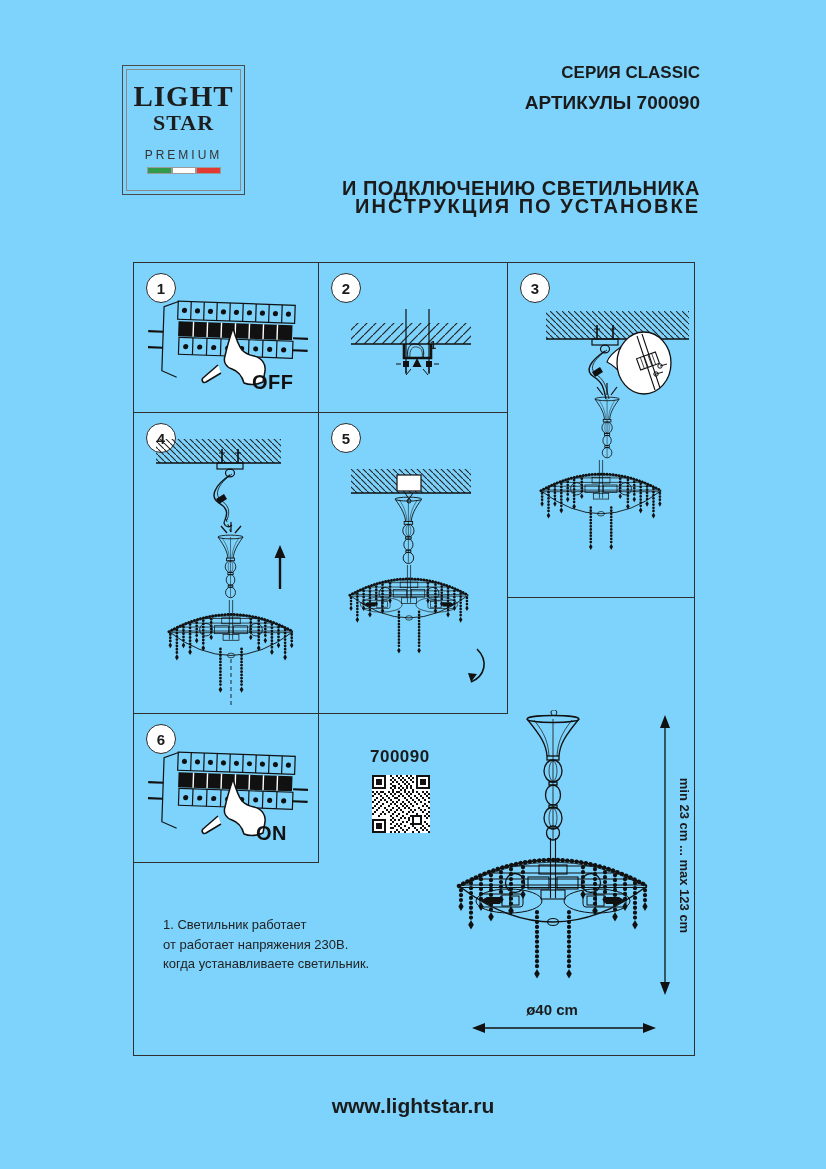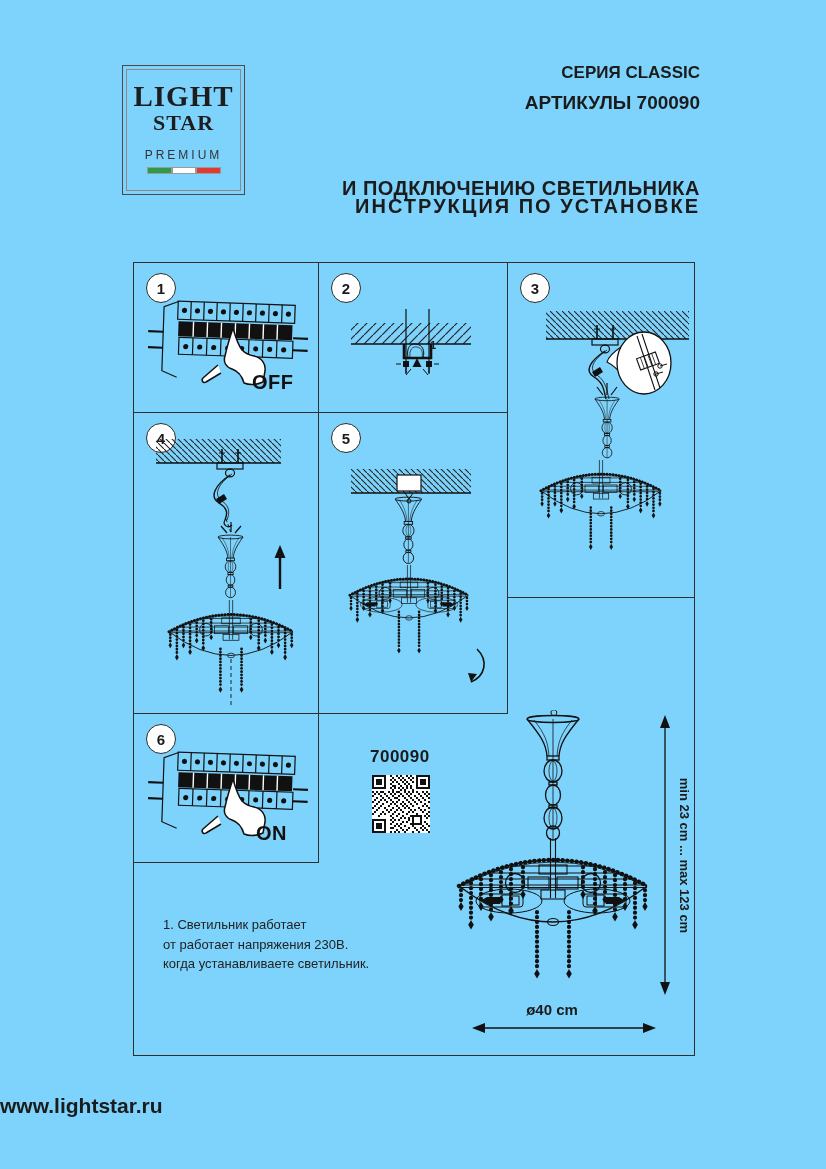--- a/index.html
+++ b/index.html
@@ -44,21 +44,21 @@
 
   #article-label{left:236px;top:484px;width:80px;font-size:17px;font-weight:bold;letter-spacing:.5px;}
   #qr{left:238px;top:512px;}
 
   #notes{left:29px;top:652px;font-size:13px;line-height:19.5px;color:#222;}
 
   #vdim-text{left:558px;top:490px;width:205px;height:16px;transform:rotate(90deg);transform-origin:0 0;
              font-size:13px;font-weight:bold;white-space:nowrap;text-align:center;}
   #hdim-label{left:358px;top:738px;width:120px;text-align:center;font-size:15px;font-weight:bold;}
 
-  #footer{left:0;top:1094px;width:826px;text-align:left;font-size:21px;font-weight:bold;}
+  #footer{left:0;top:1094px;width:826px;text-align:center;font-size:21px;font-weight:bold;}
 
   svg{display:block;}
 </style>
 </head>
 <body>
 
 <div id="sheet">
 
   <svg width="0" height="0" style="position:absolute" aria-hidden="true">
     <defs>

